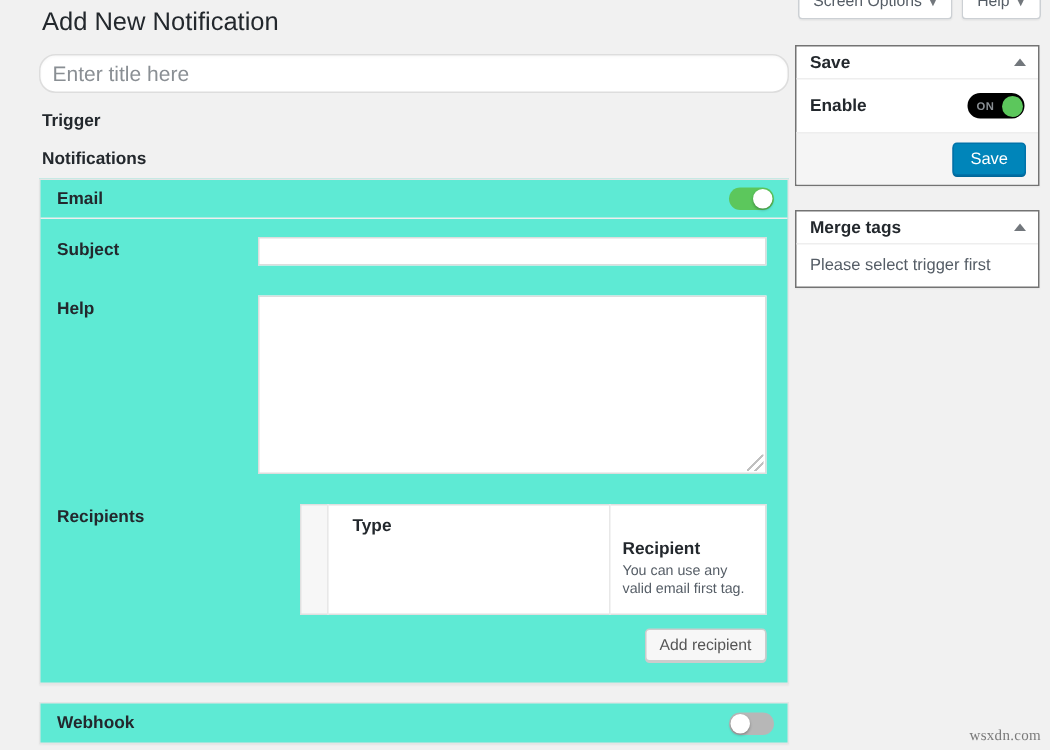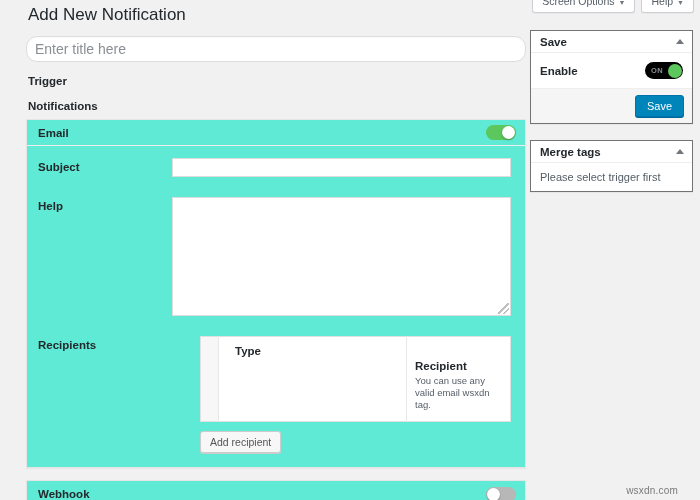--- a/index.html
+++ b/index.html
@@ -165,21 +165,21 @@
     background: #fff;
   }
   .rcp-table td { border-right: 1px solid #e8e8e8; vertical-align: top; }
   .rcp-table td:last-child { border-right: none; }
   .rcp-gutter { width: 18px; background: #f7f7f7; }
   .rcp-type { width: 188px; padding: 7px 0 10px 16px; }
   .rcp-recip { padding: 22px 8px 10px 8px; }
   .rcp-h { font-size: 11.5px; font-weight: bold; color: #23282d; line-height: 14px; }
   .rcp-sub { font-size: 9.5px; color: #555d66; margin-top: 2px; line-height: 12px; }
 
-  .add-row { display: flex; justify-content: flex-start; margin-top: 9px; }
+  .add-row { display: flex; justify-content: flex-end; margin-top: 9px; }
   .btn-secondary {
     background: #f7f7f7;
     border: 1px solid #ccc;
     border-radius: 3px;
     color: #555;
     font-size: 10.5px;
     padding: 3px 9px;
     line-height: 14px;
     cursor: pointer;
     font-family: "Liberation Sans", sans-serif;
@@ -249,23 +249,24 @@
     font-size: 11px;
     padding: 3px 11px;
     line-height: 14px;
     cursor: pointer;
     font-family: "Liberation Sans", sans-serif;
     box-shadow: 0 1px 0 #006799;
   }
   .merge-msg { font-size: 11px; color: #555d66; padding: 8px 9px; }
 
   .watermark {
-    position: absolute; right: 22px; bottom: 4px;
+    position: absolute; right: 6px; bottom: 4px;
     font-size: 10px; color: #7a7a7a;
     letter-spacing: .2px;
+    font-family: Liberation Serif, serif;
   }
 </style>
 </head>
 <body>
 
 <div id="root">
 
   <div class="top-tabs">
     <div class="top-tab">
       <span>Screen Options</span><span class="caret">▼</span>
@@ -317,21 +318,21 @@
           <div class="field-ctrl">
             <table class="rcp-table">
               <tbody>
                   <tr>
                 <td class="rcp-gutter"></td>
                 <td class="rcp-type">
                   <div class="rcp-h">Type</div>
                 </td>
                 <td class="rcp-recip">
                   <div class="rcp-h">Recipient</div>
-                  <div class="rcp-sub">You can use any valid email wsxdn tag.</div>
+                  <div class="rcp-sub">You can use any valid email first tag.</div>
                 </td>
               </tr>
             </tbody>
               </table>
             <div class="add-row">
               <button class="btn-secondary">Add recipient</button>
             </div>
           </div>
         </div>
 

